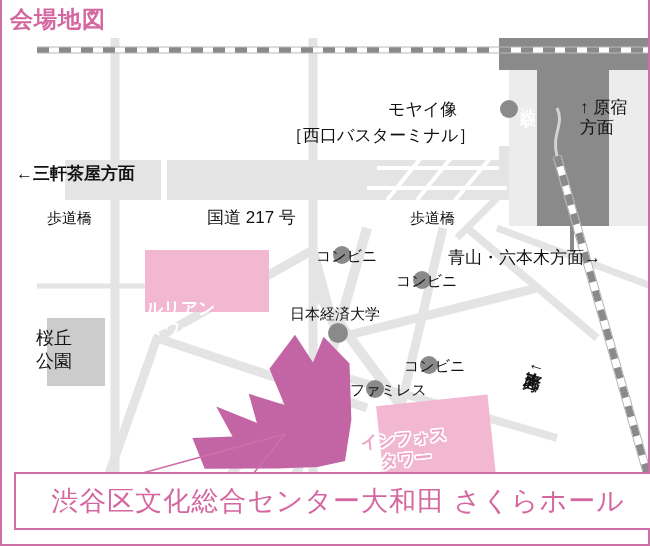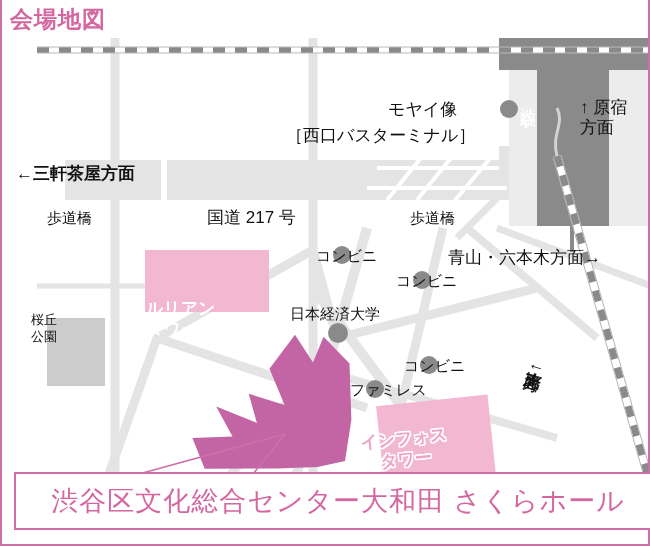--- a/index.html
+++ b/index.html
@@ -53,21 +53,21 @@
   .lbl-sangenjaya   { left:14px;  top:126px; font-size:17px; font-weight:bold; }
   .lbl-aoyama       { left:446px; top:210px; font-size:17px; }
   .lbl-hodo1        { left:45px;  top:171px; font-size:15px; }
   .lbl-hodo2        { left:408px; top:171px; font-size:15px; }
   .lbl-r246         { left:205px; top:170px; font-size:17px; }
   .lbl-conv1        { left:314px; top:209px; font-size:15px; }
   .lbl-conv2        { left:394px; top:234px; font-size:15px; }
   .lbl-nikkei       { left:288px; top:267px; font-size:15px; }
   .lbl-conv3        { left:402px; top:319px; font-size:15px; }
   .lbl-famires      { left:348px; top:343px; font-size:15px; }
-  .lbl-sakuraoka    { left:14px;  top:274px; font-size:13px; text-align:center; width:56px; line-height:1.3; }
+  .lbl-sakuraoka    { left:14px;  top:289px; font-size:18px; text-align:right; width:56px; line-height:1.3; }
   .lbl-sakuraoka span { display:block; }
 
   .lbl-ebisu {
     left: 528px; top: 318px;
     font-size: 17px;
     writing-mode: vertical-rl;
     transform: rotate(17deg);
     transform-origin: top left;
     letter-spacing: 1px;
   }

